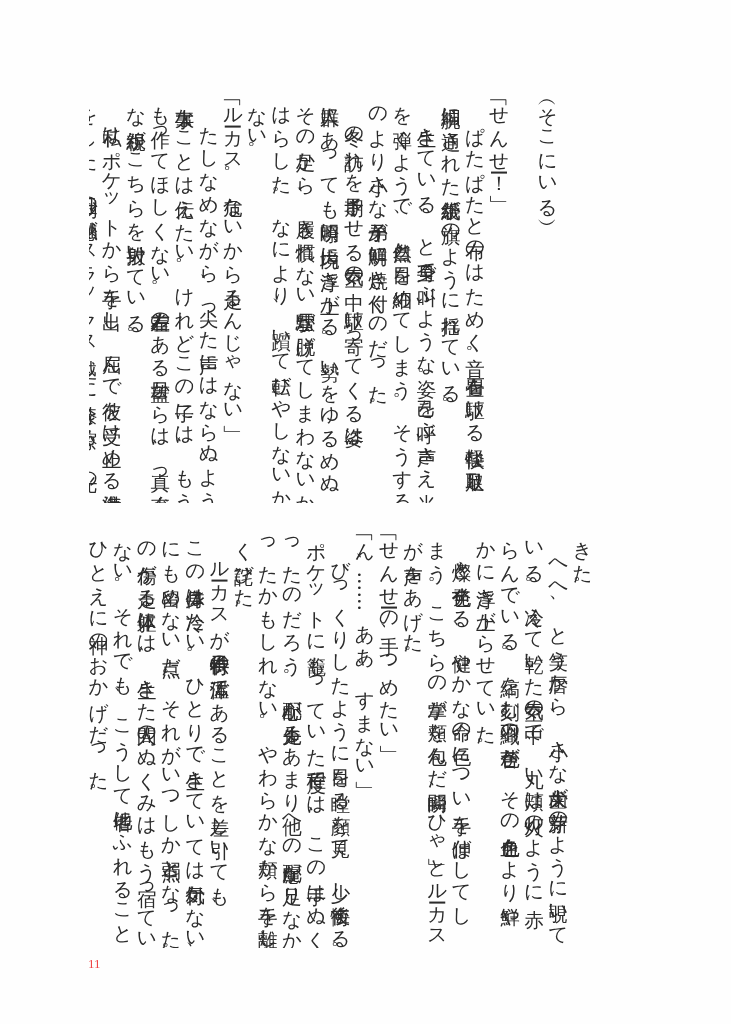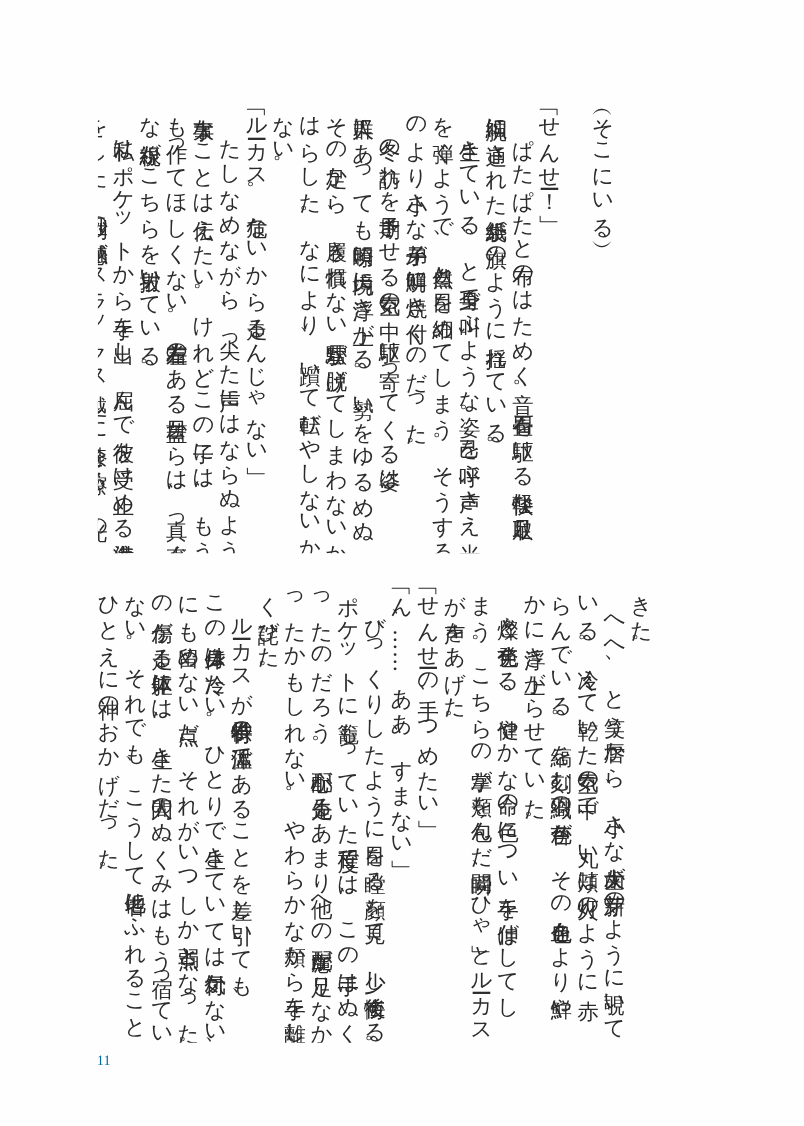--- a/index.html
+++ b/index.html
@@ -18,21 +18,21 @@
     letter-spacing: 0.6px;
     overflow: hidden;
   }
   .block-upper { right: 172px; top: 93px; height: 410px; width: 470px; }
   .block-lower { right: 137px; top: 528px; height: 420px; width: 505px; }
   .line { display: block; white-space: nowrap; }
   .blank { display: block; }
   .page-number {
     position: absolute; left: 88px; top: 956px;
     font-family: "Liberation Serif", "DejaVu Serif", serif;
-    font-size: 13px; color: #0369a1;
+    font-size: 13px; color: #ef4444;
   }
 </style>
 </head>
 <body>
 
 <div class="page">
 
   <div class="block block-upper">
     <span class="line">（そこにいる）</span>
     <span class="line blank">　</span>

